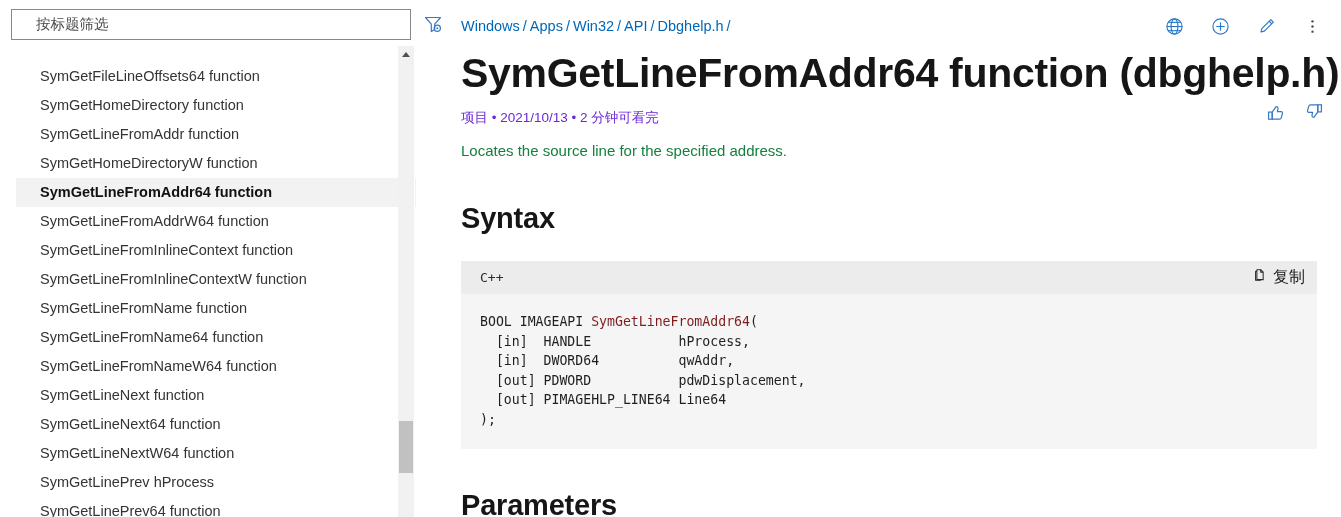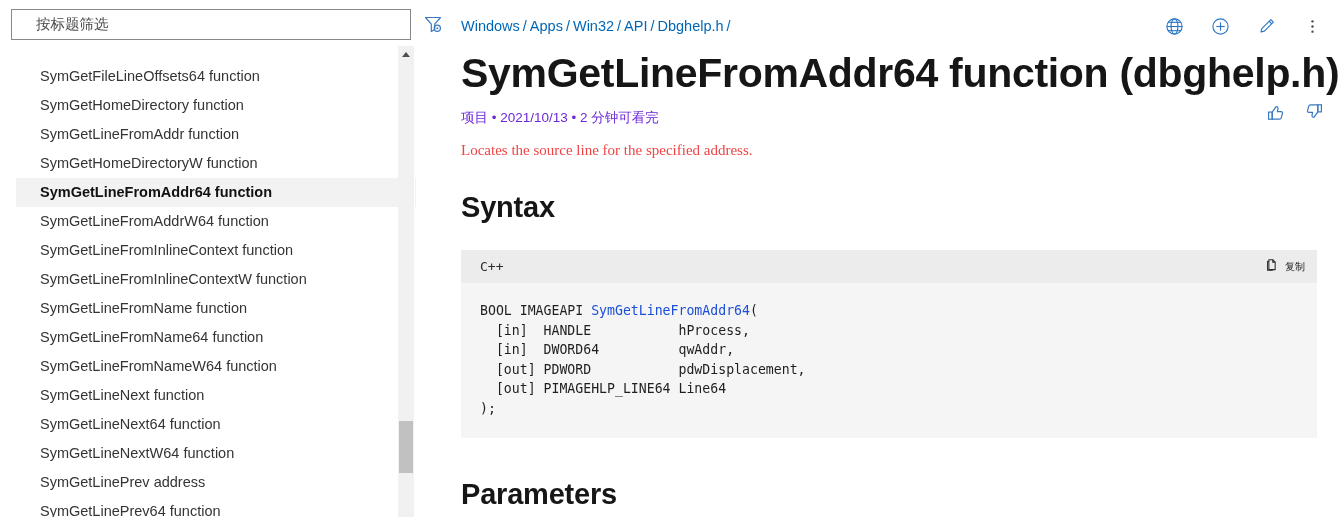--- a/index.html
+++ b/index.html
@@ -217,25 +217,24 @@
   .feedback {
     position: absolute;
     right: 16px;
     top: 51px;
     display: flex;
     gap: 16px;
   }
 
   .lede {
     font-size: 15px;
-    color: #ef4444;
-    font-family: Liberation Serif, serif;
+    color: #15803d;
   }
   h2.section-title {
-    margin: 32px 0 0 0;
+    margin: 43px 0 0 0;
     font-size: 29px;
     font-weight: 700;
     color: #161616;
     letter-spacing: -0.2px;
   }
 
   .code-block {
     margin-top: 26px;
     margin-right: 24px;
     background: #f5f5f5;
@@ -252,33 +251,33 @@
     font-family: "DejaVu Sans Mono", "Liberation Mono", monospace;
     font-size: 13px;
     color: #2a2a2a;
     flex: 1 1 auto;
   }
   .copy-btn {
     display: flex;
     align-items: center;
     gap: 6px;
     cursor: pointer;
-    font-size: 10px;
+    font-size: 16px;
     color: #1b1b1b;
   }
   pre.code-body {
     margin: 0;
     padding: 18px 19px 20px 19px;
     font-family: "DejaVu Sans Mono", "Liberation Mono", monospace;
     font-size: 13.2px;
     line-height: 19.5px;
     color: #1f1f1f;
     white-space: pre;
   }
-  .fn-name { color: #1d4ed8; text-align: right; }
+  .fn-name { color: #7f1d1d; text-align: right; }
 
   h2.params-title {
     margin: 40px 0 0 0;
     font-size: 29px;
     font-weight: 700;
     color: #161616;
     letter-spacing: -0.2px;
   }
 </style>
 </head>
@@ -310,21 +309,21 @@
         <li class="list-item selected">SymGetLineFromAddr64 function</li>
         <li class="list-item">SymGetLineFromAddrW64 function</li>
         <li class="list-item">SymGetLineFromInlineContext function</li>
         <li class="list-item">SymGetLineFromInlineContextW function</li>
         <li class="list-item">SymGetLineFromName function</li>
         <li class="list-item">SymGetLineFromName64 function</li>
         <li class="list-item">SymGetLineFromNameW64 function</li>
         <li class="list-item">SymGetLineNext function</li>
         <li class="list-item">SymGetLineNext64 function</li>
         <li class="list-item">SymGetLineNextW64 function</li>
-        <li class="list-item">SymGetLinePrev address</li>
+        <li class="list-item">SymGetLinePrev hProcess</li>
         <li class="list-item">SymGetLinePrev64 function</li>
       </ul>
     </div>
 
     <div class="scrollbar">
       <div class="sb-up"></div>
       <div class="sb-thumb"></div>
     </div>
 
     <div class="panel-divider"></div>

